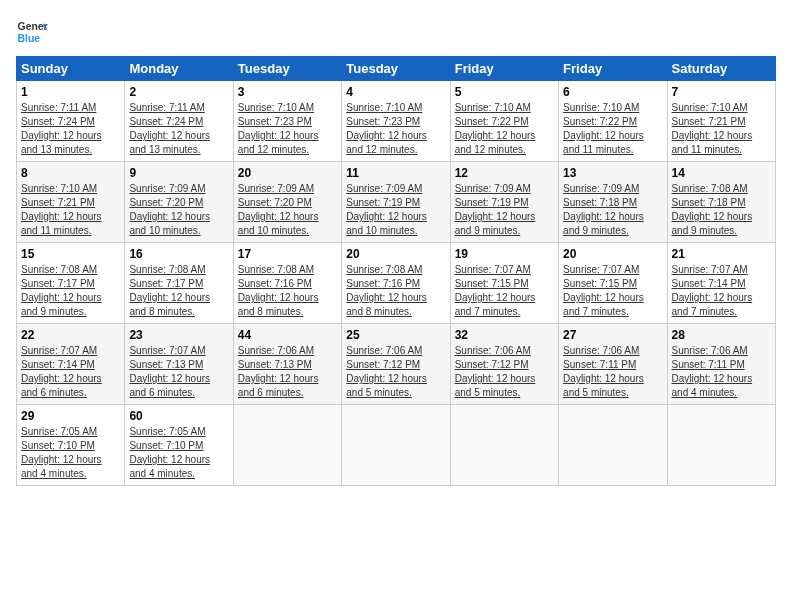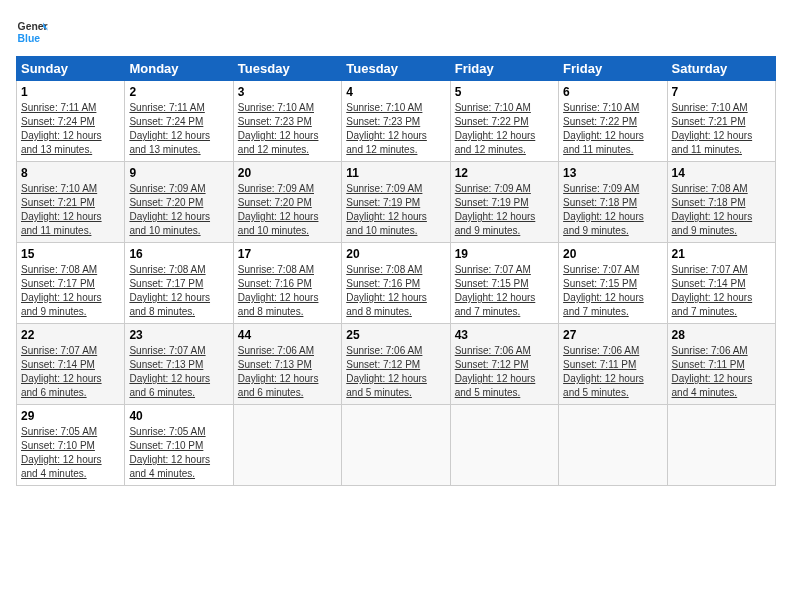--- a/index.html
+++ b/index.html
@@ -308,21 +308,21 @@
       </td>
         <td>
         <span class="day-num">25</span>
         <div class="day-info">
           <span>Sunrise: 7:06 AM</span><br>
           <span>Sunset: 7:12 PM</span><br>
           <span>Daylight: 12 hours and 5 minutes.</span>
         </div>
       </td>
         <td>
-        <span class="day-num">43</span>
+        <span class="day-num">32</span>
         <div class="day-info">
           <span>Sunrise: 7:06 AM</span><br>
           <span>Sunset: 7:12 PM</span><br>
           <span>Daylight: 12 hours and 5 minutes.</span>
         </div>
       </td>
         <td>
         <span class="day-num">27</span>
         <div class="day-info">
           <span>Sunrise: 7:06 AM</span><br>
@@ -342,21 +342,21 @@
       <tr>
         <td>
         <span class="day-num">29</span>
         <div class="day-info">
           <span>Sunrise: 7:05 AM</span><br>
           <span>Sunset: 7:10 PM</span><br>
           <span>Daylight: 12 hours and 4 minutes.</span>
         </div>
       </td>
         <td>
-        <span class="day-num">40</span>
+        <span class="day-num">60</span>
         <div class="day-info">
           <span>Sunrise: 7:05 AM</span><br>
           <span>Sunset: 7:10 PM</span><br>
           <span>Daylight: 12 hours and 4 minutes.</span>
         </div>
       </td>
         <td class="empty-cell"></td>
         <td class="empty-cell"></td>
         <td class="empty-cell"></td>
         <td class="empty-cell"></td>

